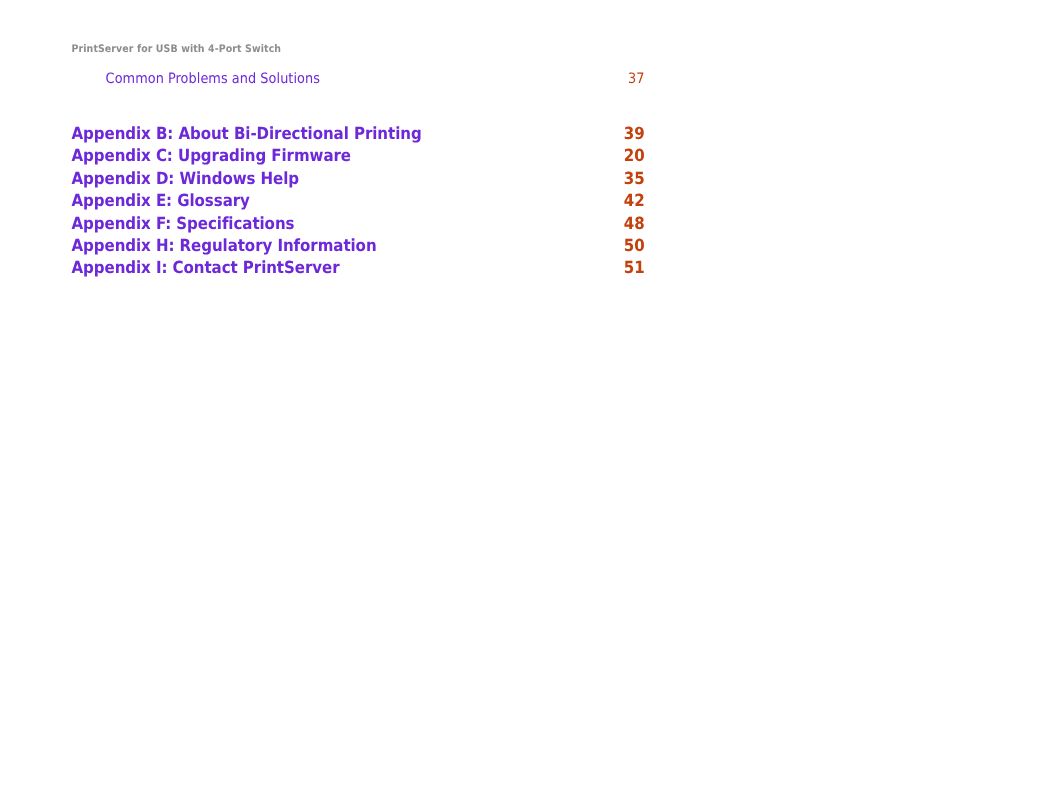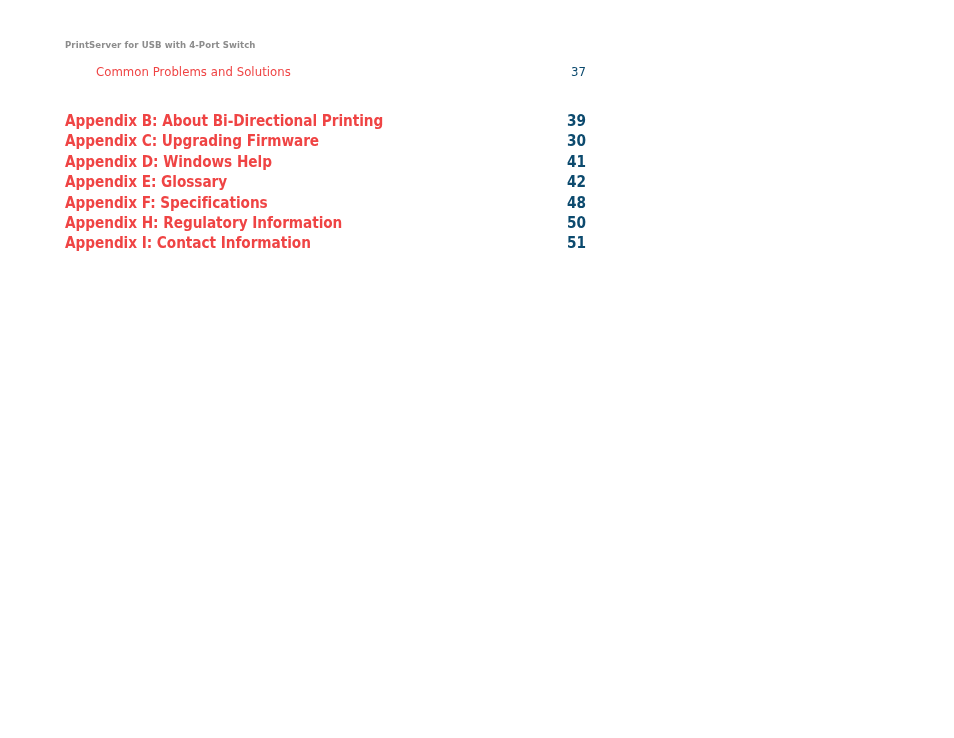--- a/index.html
+++ b/index.html
@@ -47,25 +47,25 @@
   .toc-entry {
     position: relative;
     display: flex;
     align-items: baseline;
     justify-content: space-between;
     height: 20.4px;
     white-space: nowrap;
   }
 
   .toc-title {
-    color: #ef4444;
+    color: #6d28d9;
   }
 
   .toc-page {
-    color: #0c4a6e;
+    color: #c2410c;
     text-align: right;
     flex: none;
   }
 
   
   .toc-entry.level-2 {
     padding-left: 31px;
   }
   .toc-entry.level-2 .toc-title,
   .toc-entry.level-2 .toc-page {
@@ -98,37 +98,37 @@
   <div class="toc-entry level-2">
         <span class="toc-title">Common Problems and Solutions</span>
         <span class="toc-page">37</span>
       </div>
       <div class="toc-entry level-1">
         <span class="toc-title">Appendix B: About Bi-Directional Printing</span>
         <span class="toc-page">39</span>
       </div>
       <div class="toc-entry level-1">
         <span class="toc-title">Appendix C: Upgrading Firmware</span>
-        <span class="toc-page">30</span>
+        <span class="toc-page">20</span>
       </div>
       <div class="toc-entry level-1">
         <span class="toc-title">Appendix D: Windows Help</span>
-        <span class="toc-page">41</span>
+        <span class="toc-page">35</span>
       </div>
       <div class="toc-entry level-1">
         <span class="toc-title">Appendix E: Glossary</span>
         <span class="toc-page">42</span>
       </div>
       <div class="toc-entry level-1">
         <span class="toc-title">Appendix F: Specifications</span>
         <span class="toc-page">48</span>
       </div>
       <div class="toc-entry level-1">
         <span class="toc-title">Appendix H: Regulatory Information</span>
         <span class="toc-page">50</span>
       </div>
       <div class="toc-entry level-1">
-        <span class="toc-title">Appendix I: Contact Information</span>
+        <span class="toc-title">Appendix I: Contact PrintServer</span>
         <span class="toc-page">51</span>
       </div>
     </div>
 
 </div>
 
 </body></html>

